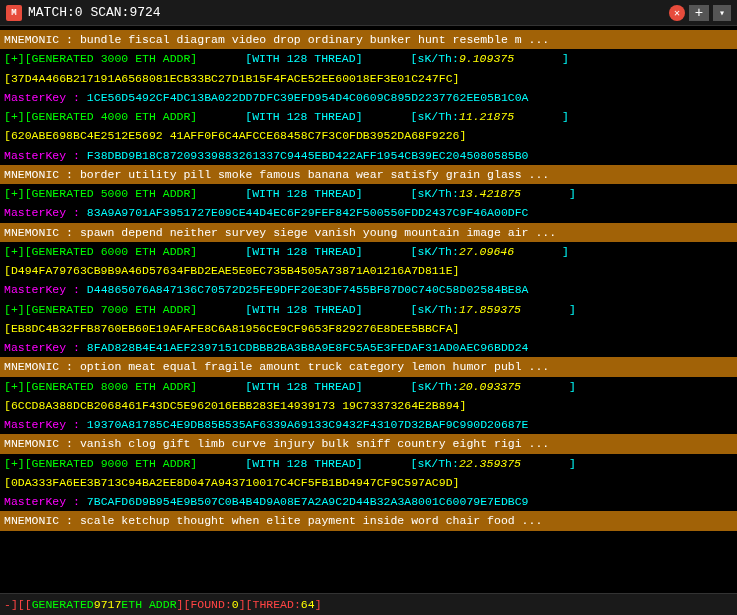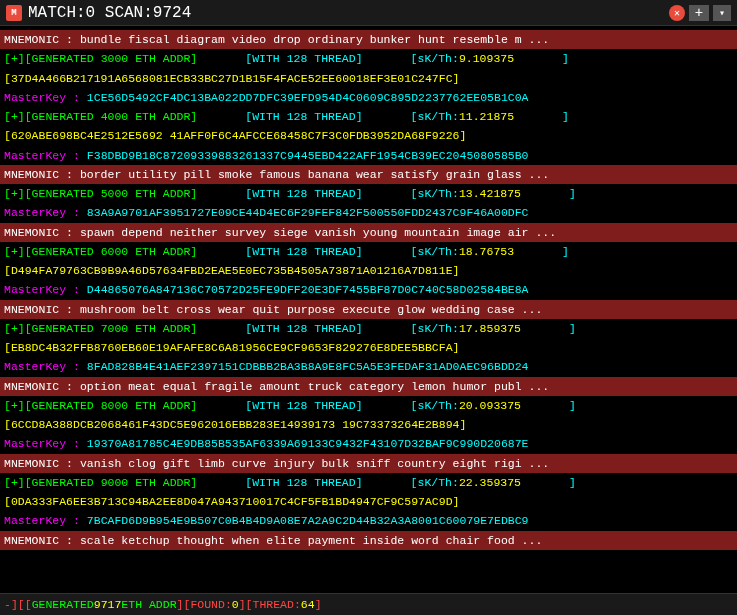--- a/index.html
+++ b/index.html
@@ -23,59 +23,59 @@
     #titlebar .icon {
       width: 16px; height: 16px;
       background: #e74c3c;
       border-radius: 2px;
       margin-right: 6px;
       display: flex; align-items: center; justify-content: center;
       font-size: 9px; color: #fff; font-weight: bold;
     }
     #titlebar .title {
       color: #fff;
-      font-size: 16px;
+      font-size: 13px;
       flex: 1;
     }
     #titlebar .win-btn {
       width: 16px; height: 16px;
       border-radius: 50%;
       margin-left: 4px;
       cursor: pointer;
       display: flex; align-items: center; justify-content: center;
       font-size: 10px;
     }
     #titlebar .win-close { background: #e74c3c; color: #fff; }
     #titlebar .win-plus { background: #555; color: #fff; font-size: 14px; border-radius: 0; width: 20px; }
     #titlebar .win-drop { background: #555; color: #fff; font-size: 10px; border-radius: 0; width: 18px; }
     #content {
       padding: 4px 0;
       overflow-y: auto;
       height: calc(615px - 26px - 22px);
     }
     .mnemonic-line {
-      background: #7f1d1d;
+      background: #a16207;
       color: #fff;
       padding: 1px 4px;
       display: block;
       white-space: nowrap;
       overflow: hidden;
       text-overflow: ellipsis;
       line-height: 1.5;
     }
     .generated-line {
       color: #fff;
       padding: 1px 4px;
       display: block;
       line-height: 1.5;
       white-space: nowrap;
     }
     .generated-line .bracket-green { color: #00ff00; }
     .generated-line .bracket-cyan { color: #00ffff; margin-left: 48px; }
-    .generated-line .value-yellow { color: #ffff00; }
+    .generated-line .value-yellow { color: #ffff00; font-style: italic; }
     .hex-line {
       color: #ffff00;
       padding: 1px 4px;
       display: block;
       line-height: 1.5;
       white-space: nowrap;
       overflow: hidden;
     }
     .masterkey-line {
       color: #ffffff;
@@ -127,24 +127,23 @@
     <div class="generated-line block-row"><span class="bracket-green">[+]</span><span class="bracket-green">[GENERATED 3000 ETH ADDR]</span><span class="bracket-cyan">[WITH 128 THREAD]</span><span class="bracket-cyan">[sK/Th:</span><span class="value-yellow">9.109375</span><span class="bracket-cyan">]</span></div>
     <div class="hex-line block-row">[37D4A466B217191A6568081ECB33BC27D1B15F4FACE52EE60018EF3E01C247FC]</div>
     <div class="masterkey-line block-row"><span class="mk-label">MasterKey : </span><span class="mk-value">1CE56D5492CF4DC13BA022DD7DFC39EFD954D4C0609C895D2237762EE05B1C0A</span></div>
     <div class="generated-line block-row"><span class="bracket-green">[+]</span><span class="bracket-green">[GENERATED 4000 ETH ADDR]</span><span class="bracket-cyan">[WITH 128 THREAD]</span><span class="bracket-cyan">[sK/Th:</span><span class="value-yellow">11.21875</span><span class="bracket-cyan">]</span></div>
     <div class="hex-line block-row">[620ABE698BC4E2512E5692 41AFF0F6C4AFCCE68458C7F3C0FDB3952DA68F9226]</div>
     <div class="masterkey-line block-row"><span class="mk-label">MasterKey : </span><span class="mk-value">F38DBD9B18C87209339883261337C9445EBD422AFF1954CB39EC2045080585B0</span></div>
     <div class="mnemonic-line block-row">MNEMONIC : border utility pill smoke famous banana wear satisfy grain glass ...</div>
     <div class="generated-line block-row"><span class="bracket-green">[+]</span><span class="bracket-green">[GENERATED 5000 ETH ADDR]</span><span class="bracket-cyan">[WITH 128 THREAD]</span><span class="bracket-cyan">[sK/Th:</span><span class="value-yellow">13.421875</span><span class="bracket-cyan">]</span></div>
     <div class="masterkey-line block-row"><span class="mk-label">MasterKey : </span><span class="mk-value">83A9A9701AF3951727E09CE44D4EC6F29FEF842F500550FDD2437C9F46A00DFC</span></div>
     <div class="mnemonic-line block-row">MNEMONIC : spawn depend neither survey siege vanish young mountain image air ...</div>
-    <div class="generated-line block-row"><span class="bracket-green">[+]</span><span class="bracket-green">[GENERATED 6000 ETH ADDR]</span><span class="bracket-cyan">[WITH 128 THREAD]</span><span class="bracket-cyan">[sK/Th:</span><span class="value-yellow">18.76753</span><span class="bracket-cyan">]</span></div>
+    <div class="generated-line block-row"><span class="bracket-green">[+]</span><span class="bracket-green">[GENERATED 6000 ETH ADDR]</span><span class="bracket-cyan">[WITH 128 THREAD]</span><span class="bracket-cyan">[sK/Th:</span><span class="value-yellow">27.09646</span><span class="bracket-cyan">]</span></div>
     <div class="hex-line block-row">[D494FA79763CB9B9A46D57634FBD2EAE5E0EC735B4505A73871A01216A7D811E]</div>
     <div class="masterkey-line block-row"><span class="mk-label">MasterKey : </span><span class="mk-value">D44865076A847136C70572D25FE9DFF20E3DF7455BF87D0C740C58D02584BE8A</span></div>
-    <div class="mnemonic-line block-row">MNEMONIC : mushroom belt cross wear quit purpose execute glow wedding case ...</div>
     <div class="generated-line block-row"><span class="bracket-green">[+]</span><span class="bracket-green">[GENERATED 7000 ETH ADDR]</span><span class="bracket-cyan">[WITH 128 THREAD]</span><span class="bracket-cyan">[sK/Th:</span><span class="value-yellow">17.859375</span><span class="bracket-cyan">]</span></div>
     <div class="hex-line block-row">[EB8DC4B32FFB8760EB60E19AFAFE8C6A81956CE9CF9653F829276E8DEE5BBCFA]</div>
     <div class="masterkey-line block-row"><span class="mk-label">MasterKey : </span><span class="mk-value">8FAD828B4E41AEF2397151CDBBB2BA3B8A9E8FC5A5E3FEDAF31AD0AEC96BDD24</span></div>
     <div class="mnemonic-line block-row">MNEMONIC : option meat equal fragile amount truck category lemon humor publ ...</div>
     <div class="generated-line block-row"><span class="bracket-green">[+]</span><span class="bracket-green">[GENERATED 8000 ETH ADDR]</span><span class="bracket-cyan">[WITH 128 THREAD]</span><span class="bracket-cyan">[sK/Th:</span><span class="value-yellow">20.093375</span><span class="bracket-cyan">]</span></div>
     <div class="hex-line block-row">[6CCD8A388DCB2068461F43DC5E962016EBB283E14939173 19C73373264E2B894]</div>
     <div class="masterkey-line block-row"><span class="mk-label">MasterKey : </span><span class="mk-value">19370A81785C4E9DB85B535AF6339A69133C9432F43107D32BAF9C990D20687E</span></div>
     <div class="mnemonic-line block-row">MNEMONIC : vanish clog gift limb curve injury bulk sniff country eight rigi ...</div>
     <div class="generated-line block-row"><span class="bracket-green">[+]</span><span class="bracket-green">[GENERATED 9000 ETH ADDR]</span><span class="bracket-cyan">[WITH 128 THREAD]</span><span class="bracket-cyan">[sK/Th:</span><span class="value-yellow">22.359375</span><span class="bracket-cyan">]</span></div>
     <div class="hex-line block-row">[0DA333FA6EE3B713C94BA2EE8D047A943710017C4CF5FB1BD4947CF9C597AC9D]</div>

